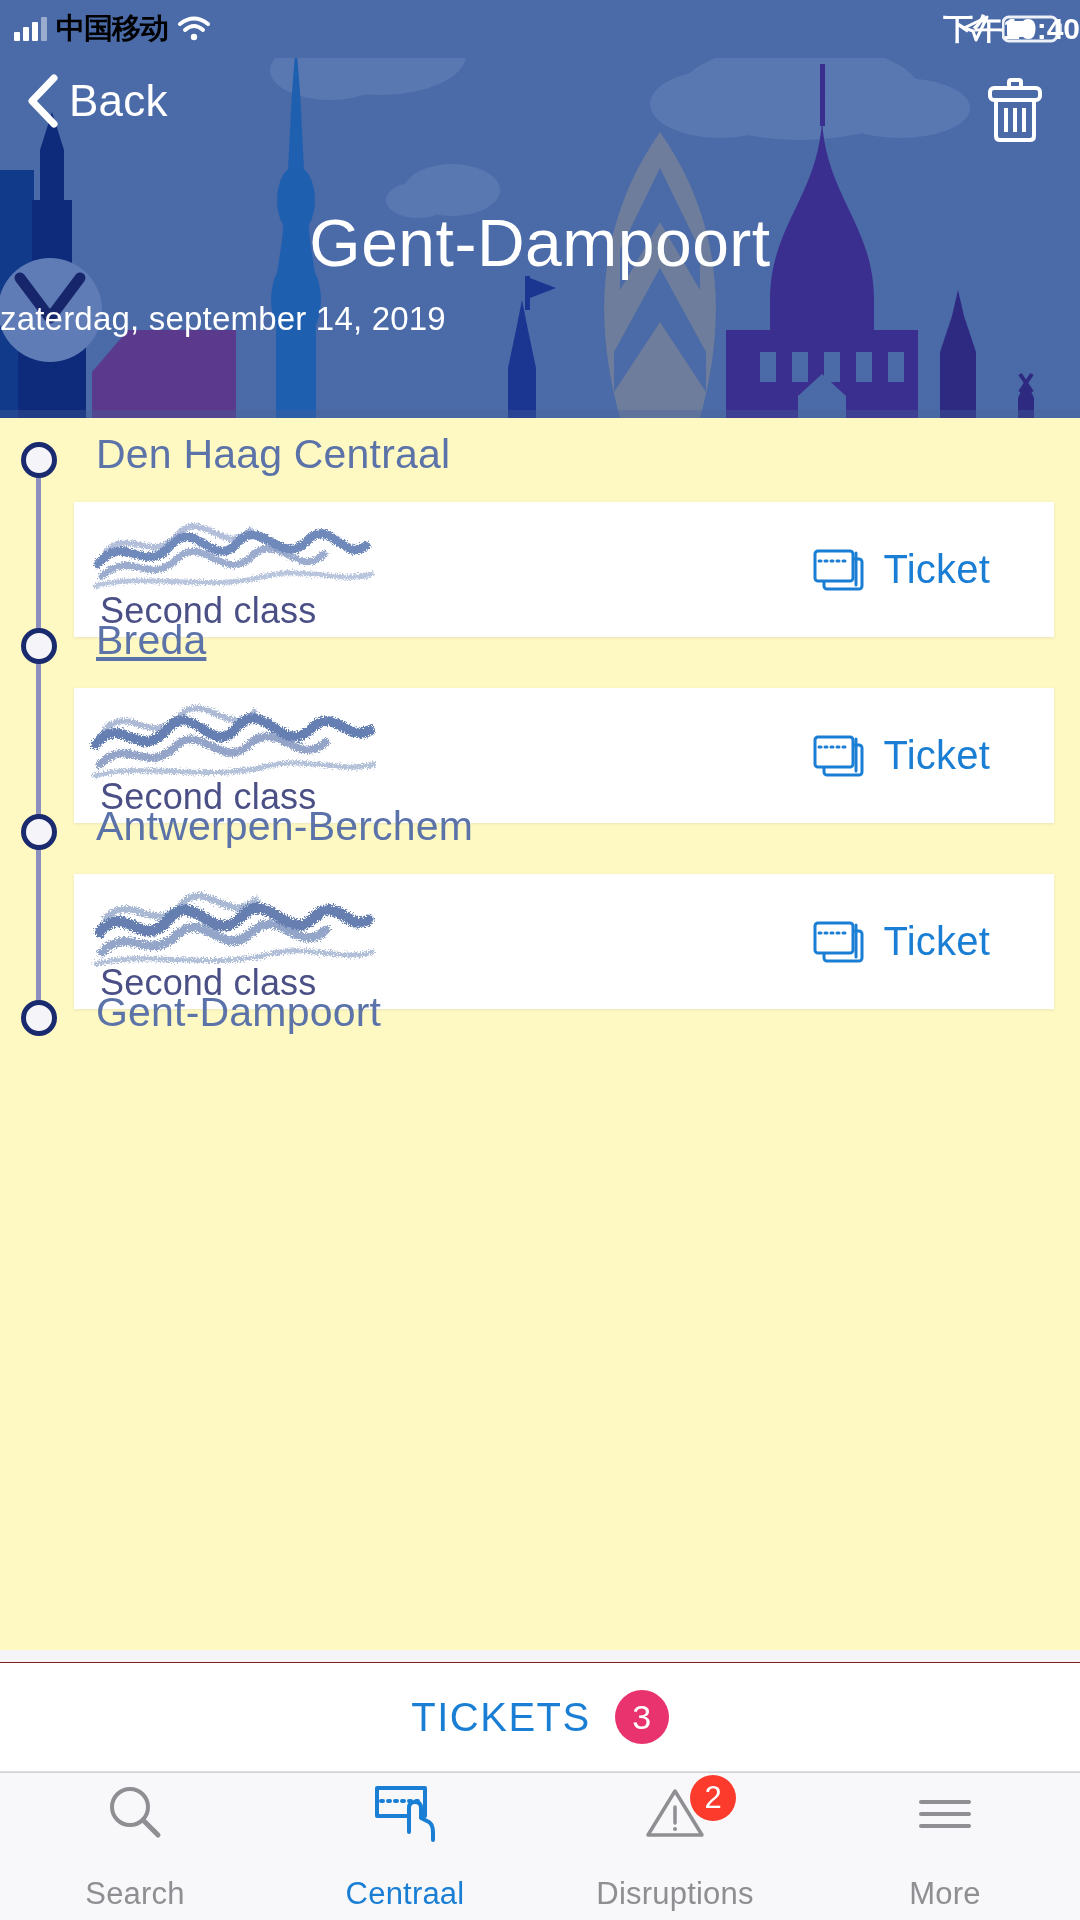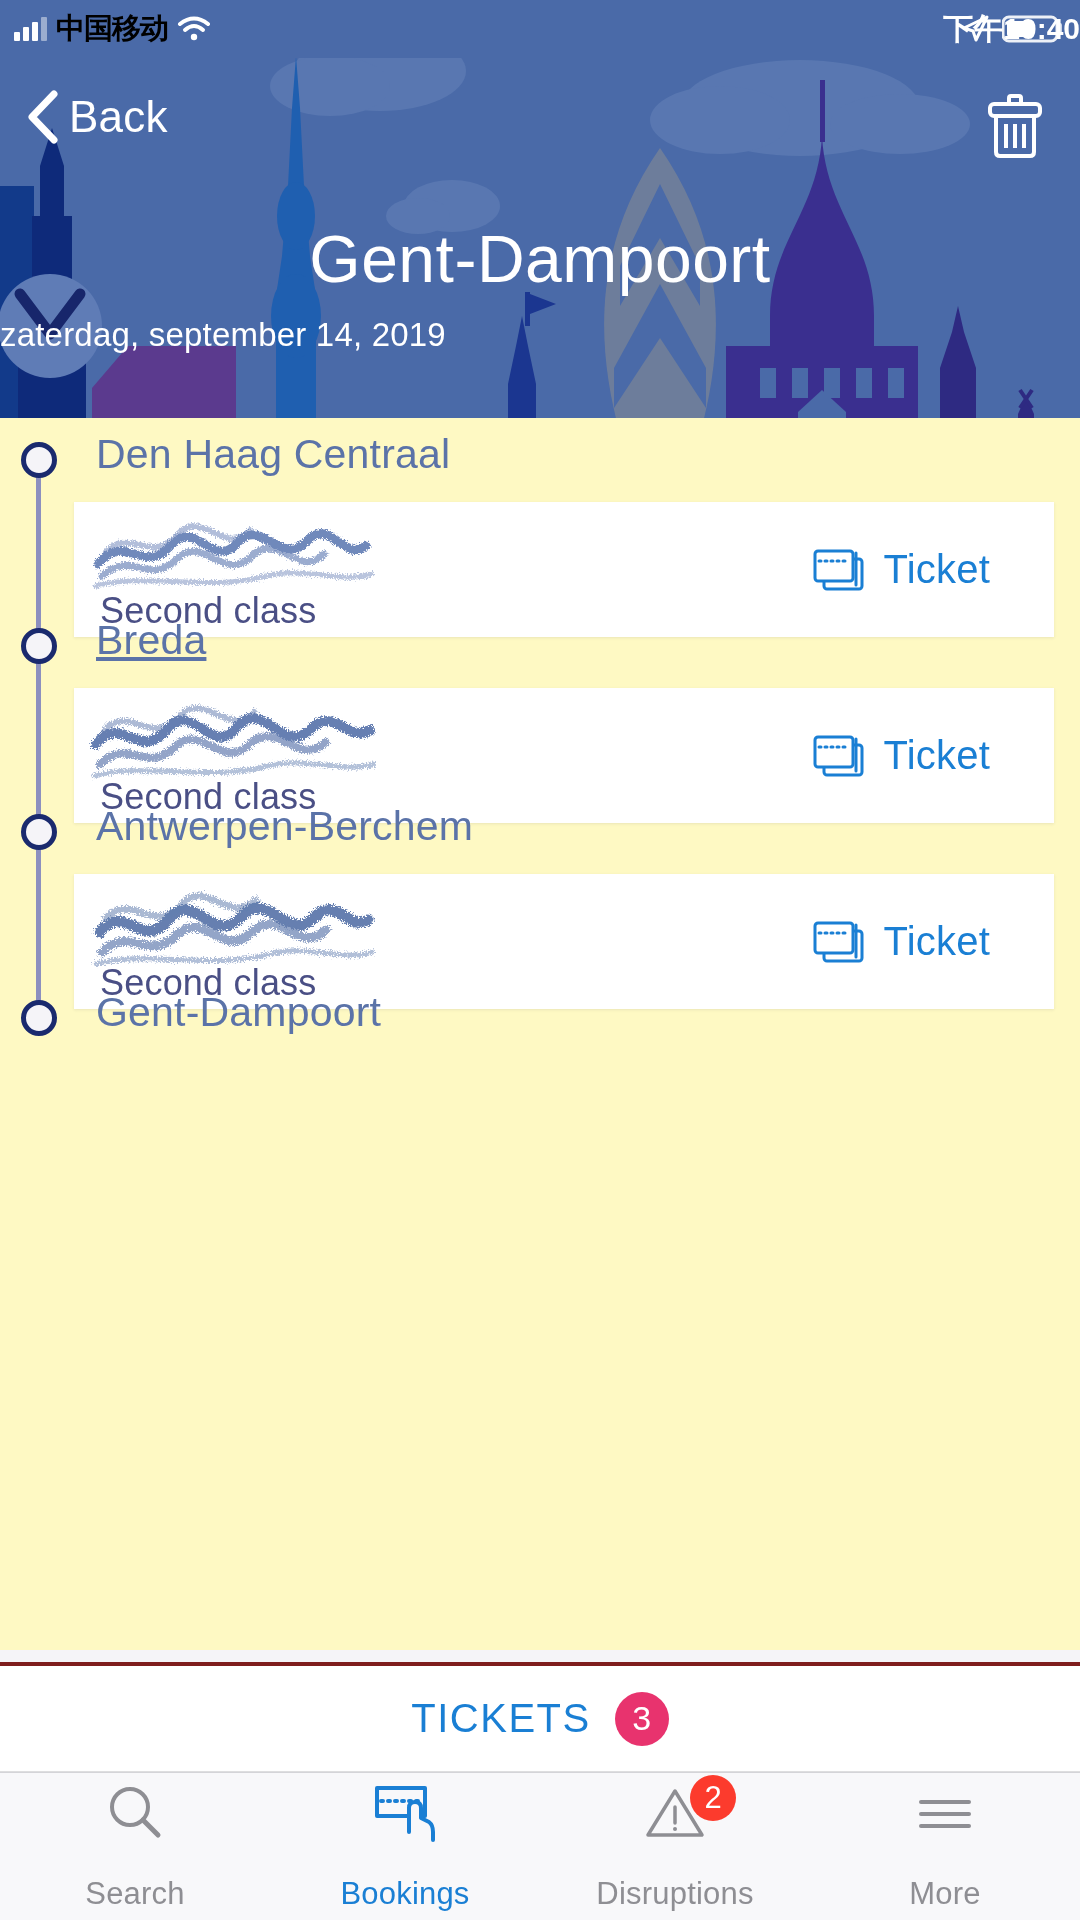--- a/index.html
+++ b/index.html
@@ -82,21 +82,21 @@
     border-radius: 1px;
   }
   .signal-bars i:nth-child(1) { height: 9px; }
   .signal-bars i:nth-child(2) { height: 14px; }
   .signal-bars i:nth-child(3) { height: 19px; }
   .signal-bars i:nth-child(4) { height: 24px; background: rgba(255,255,255,0.45); }
 
   
   .hero {
     position: absolute;
-    top: 16px; left: 0;
+    top: 0; left: 0;
     width: 1080px;
     height: 418px;
     background: #4a6aa8;
     overflow: hidden;
   }
   .skyline { position: absolute; inset: 0; }
   .hero-bar {
     position: absolute;
     top: 58px; left: 0;
     width: 1080px;
@@ -241,21 +241,21 @@
   }
 
   
   .tickets-bar {
     position: absolute;
     left: 0;
     top: 1662px;
     width: 1080px;
     height: 110px;
     background: #ffffff;
-    border-top: 4px solid #7f1d1d;
+    border-top: 1px solid #7f1d1d;
     border-bottom: 1px solid #dededf;
     display: flex;
     align-items: center;
     justify-content: center;
     gap: 24px;
     cursor: pointer;
     box-sizing: border-box;
   }
   .tickets-label {
     font-size: 40px;
@@ -591,21 +591,21 @@
     </div>
 
     <div class="tab active">
       <div class="tab-icon">
         <svg width="68" height="60" viewBox="0 0 68 60">
           <path d="M6 6 L54 6 L54 34 L6 34 Z" fill="none" stroke="#1a7fd4" stroke-width="4" stroke-linejoin="round"></path>
           <line x1="10" y1="19" x2="50" y2="19" stroke="#1a7fd4" stroke-width="4" stroke-dasharray="2 5" stroke-linecap="round"></line>
           <path d="M38 50 L38 26 Q38 20 44 20 Q50 20 50 26 L50 36 L58 40 Q62 43 62 50 L62 58" fill="#f8f8fa" stroke="#1a7fd4" stroke-width="4" stroke-linejoin="round" stroke-linecap="round"></path>
         </svg>
       </div>
-      <span class="tab-label">Bookings</span>
+      <span class="tab-label">Centraal</span>
     </div>
 
     <div class="tab">
       <div class="tab-icon">
         <svg width="62" height="58" viewBox="0 0 62 58">
           <path d="M31 8 L58 52 L4 52 Z" fill="none" stroke="#8e8e93" stroke-width="3.5" stroke-linejoin="round"></path>
           <line x1="31" y1="24" x2="31" y2="40" stroke="#8e8e93" stroke-width="3.5" stroke-linecap="round"></line>
           <circle cx="31" cy="46" r="2" fill="#8e8e93"></circle>
         </svg>
         <span class="tab-badge">2</span>

